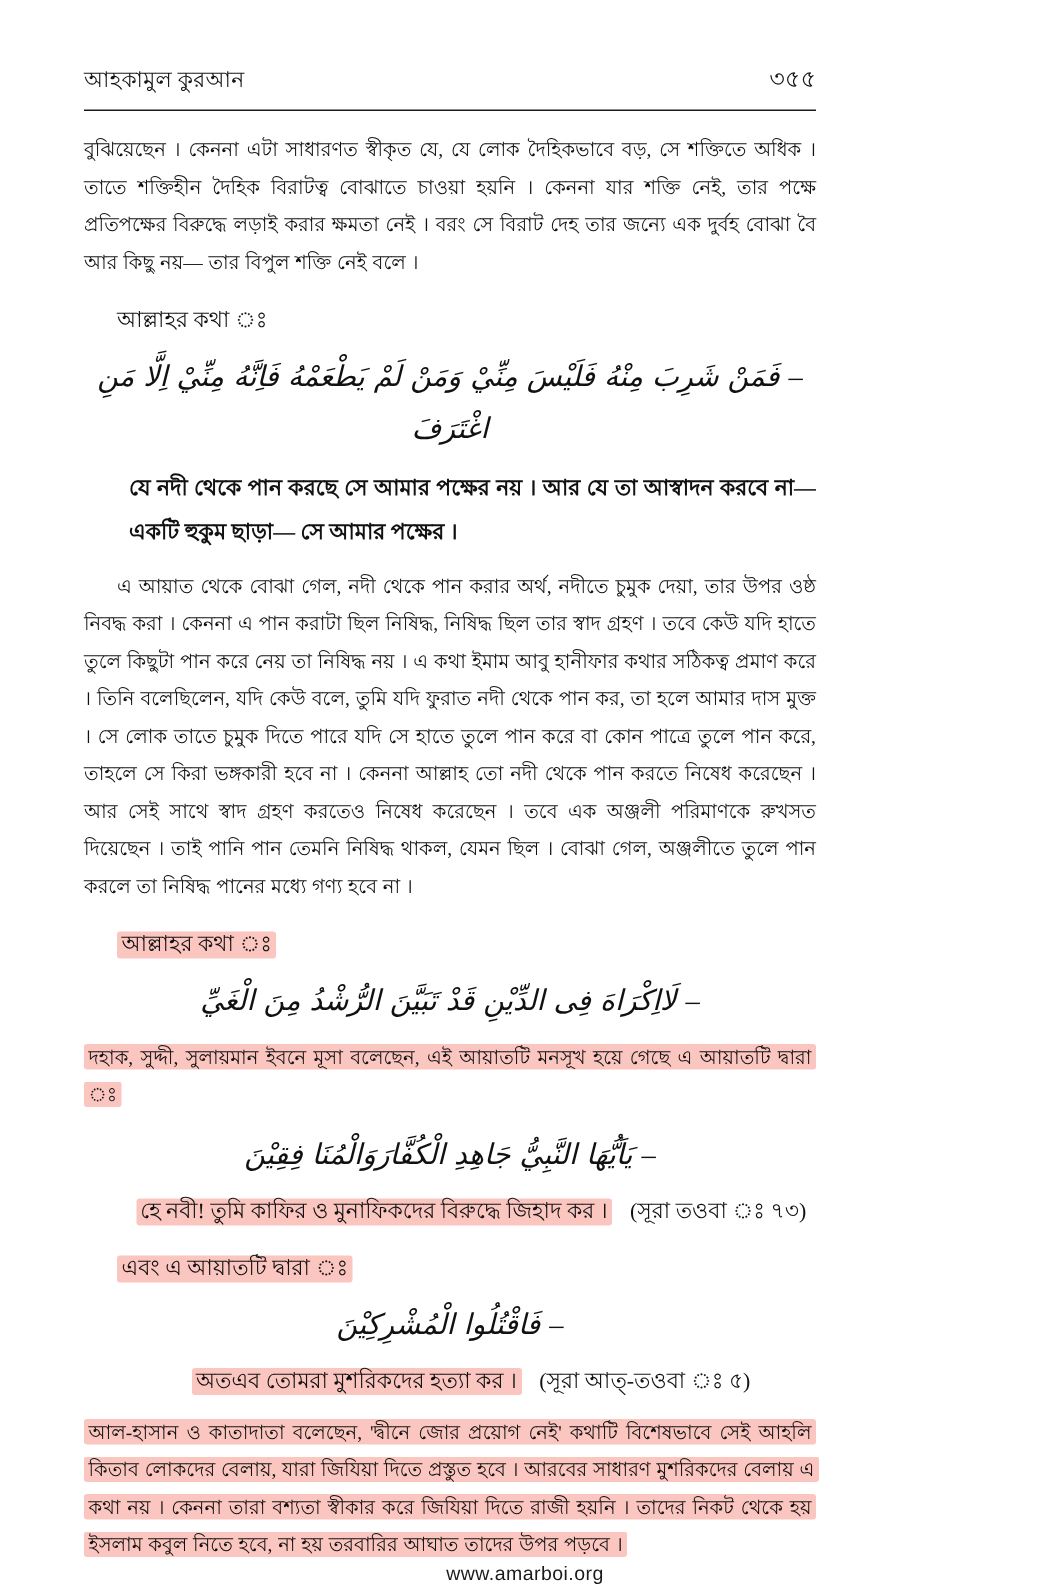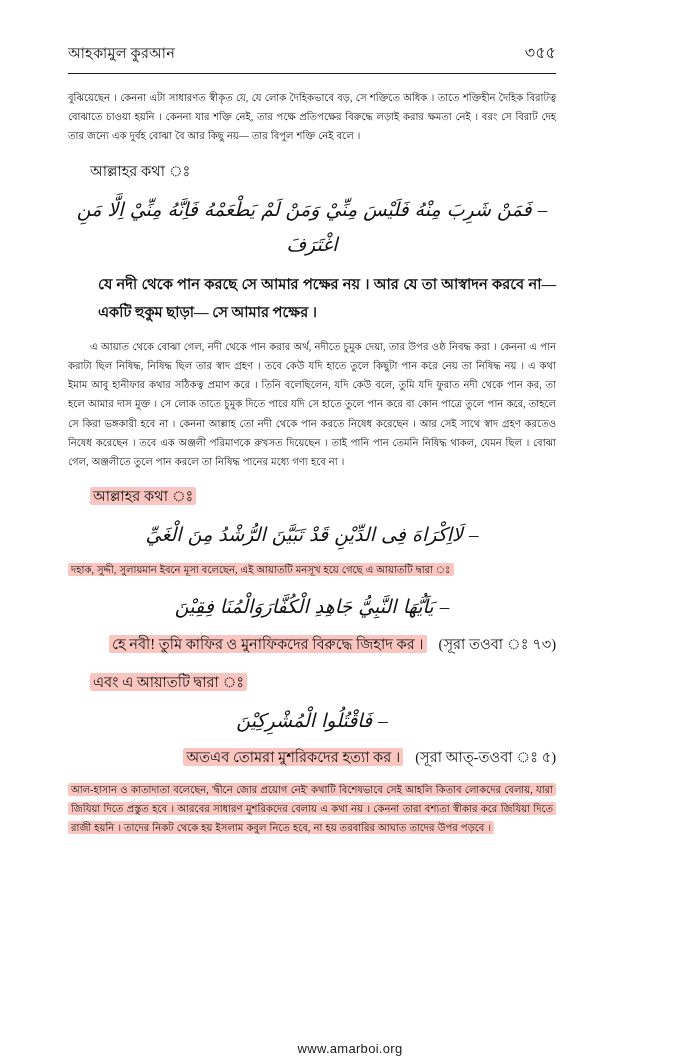--- a/index.html
+++ b/index.html
@@ -10,21 +10,21 @@
     width: 700px;
     height: 1060px;
     background: #ffffff;
     font-family: "Liberation Serif", serif;
     color: #111111;
     position: relative;
     overflow: hidden;
   }
   .page {
     position: absolute;
-    left: 16px; top: 0;
+    left: 4px; top: 0;
     width: 592px;
     height: 1060px;
     box-sizing: border-box;
     padding: 40px 52px 0 52px;
   }
   .header {
     display: flex;
     align-items: baseline;
     justify-content: space-between;
     font-size: 14.5px;
@@ -36,21 +36,21 @@
   }
   .header .page-number {
     font-size: 16px;
   }
   .rule {
     border: 0;
     border-top: 1.2px solid #1a1a1a;
     margin: 0 0 14px 0;
   }
   p.bn {
-    font-size: 10px;
+    font-size: 13px;
     line-height: 1.92;
     text-align: justify;
     text-justify: inter-word;
     margin: 0 0 10px 0;
     word-spacing: 0.6px;
   }
   p.indent {
     text-indent: 22px;
   }
   .lead {
@@ -83,21 +83,21 @@
   }
   .hl {
     background: #fbc6c0;
     padding: 1px 3px;
     border-radius: 2px;
     box-decoration-break: clone;
     -webkit-box-decoration-break: clone;
   }
   .row-between {
     display: flex;
-    justify-content: flex-end;
+    justify-content: center;
     align-items: baseline;
     font-size: 14.6px;
     margin: 4px 0 10px 0;
     gap: 12px;
   }
   .row-between .left {
     flex: 0 1 auto;
     padding-left: 28px;
   }
   .row-between .right {

